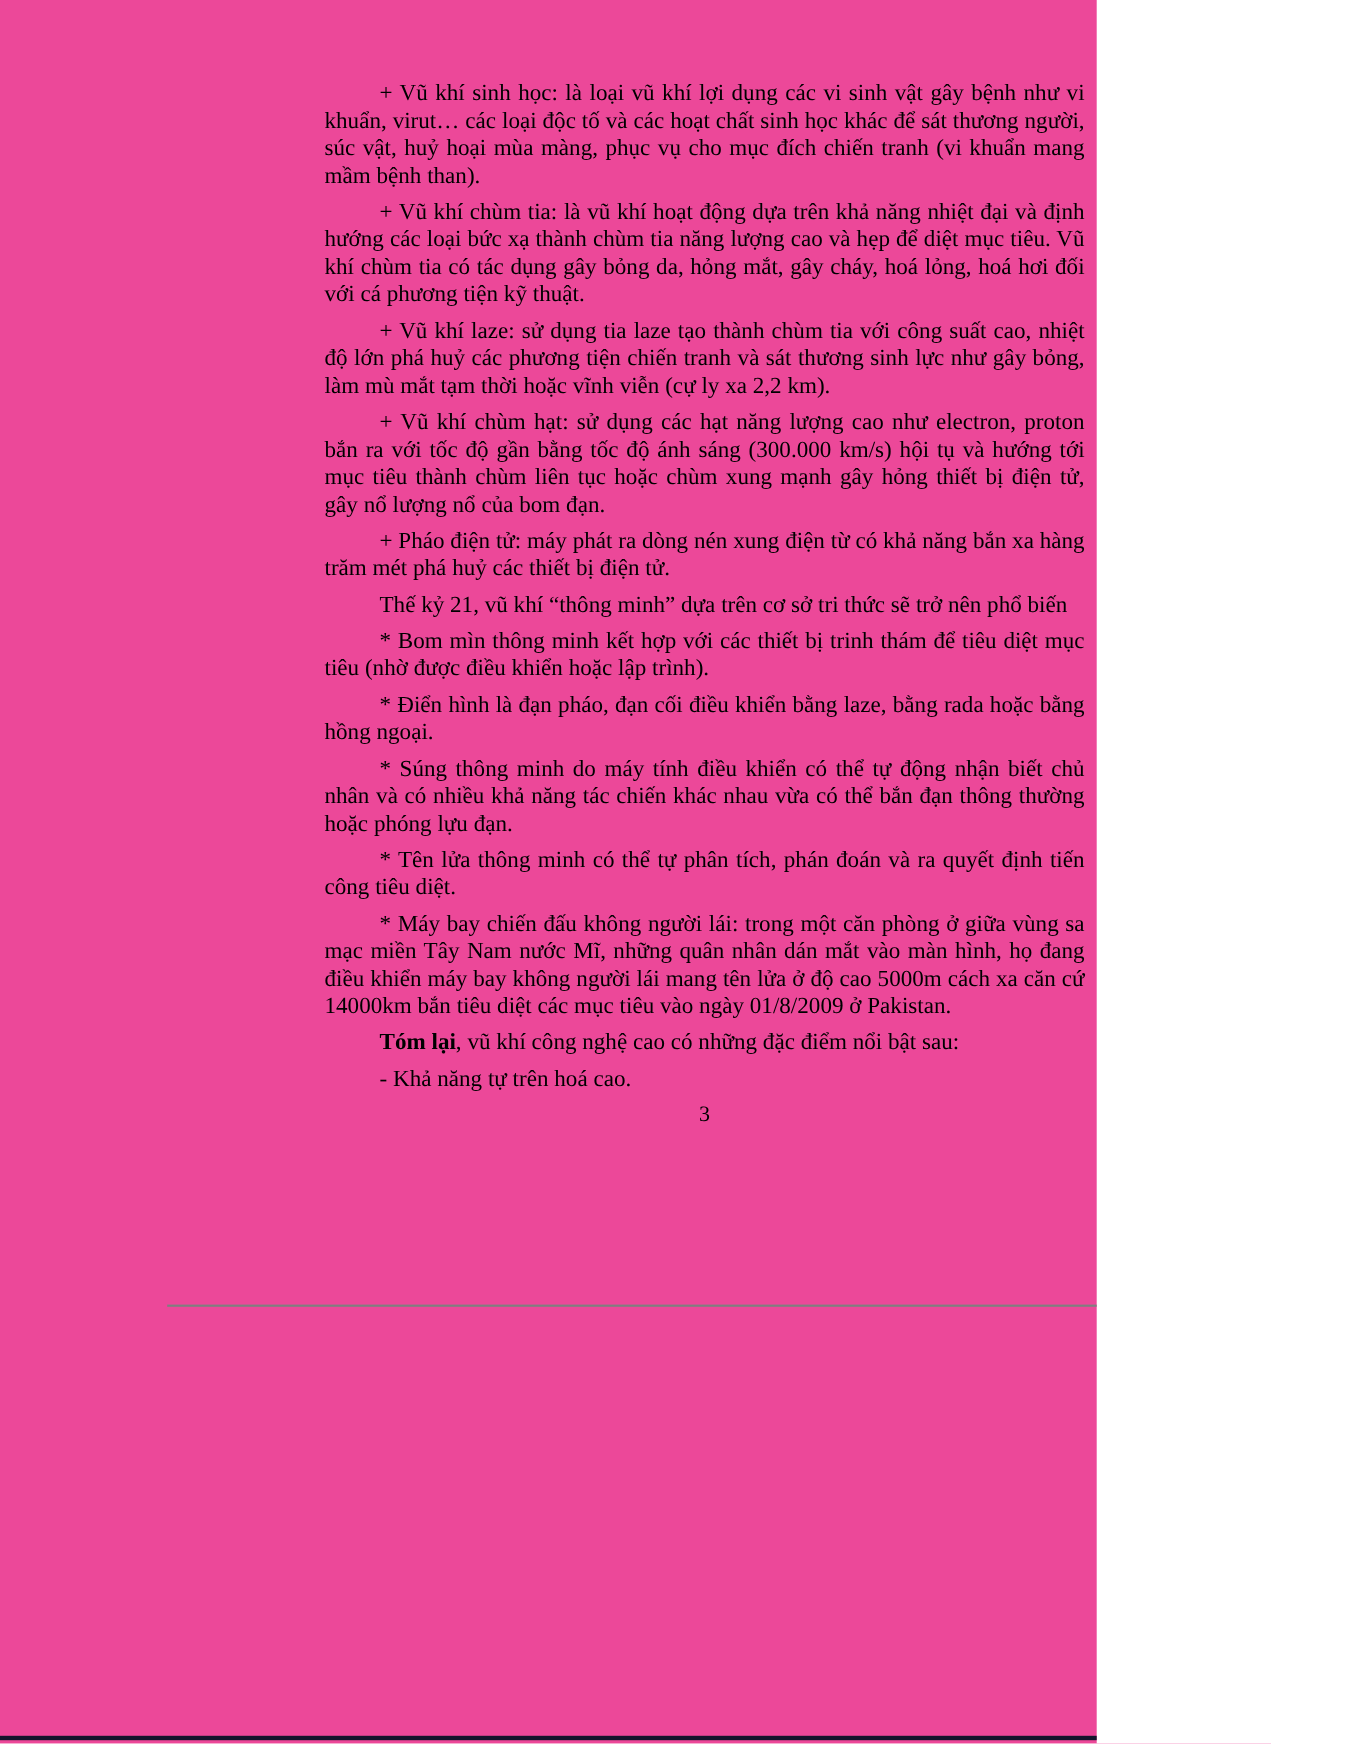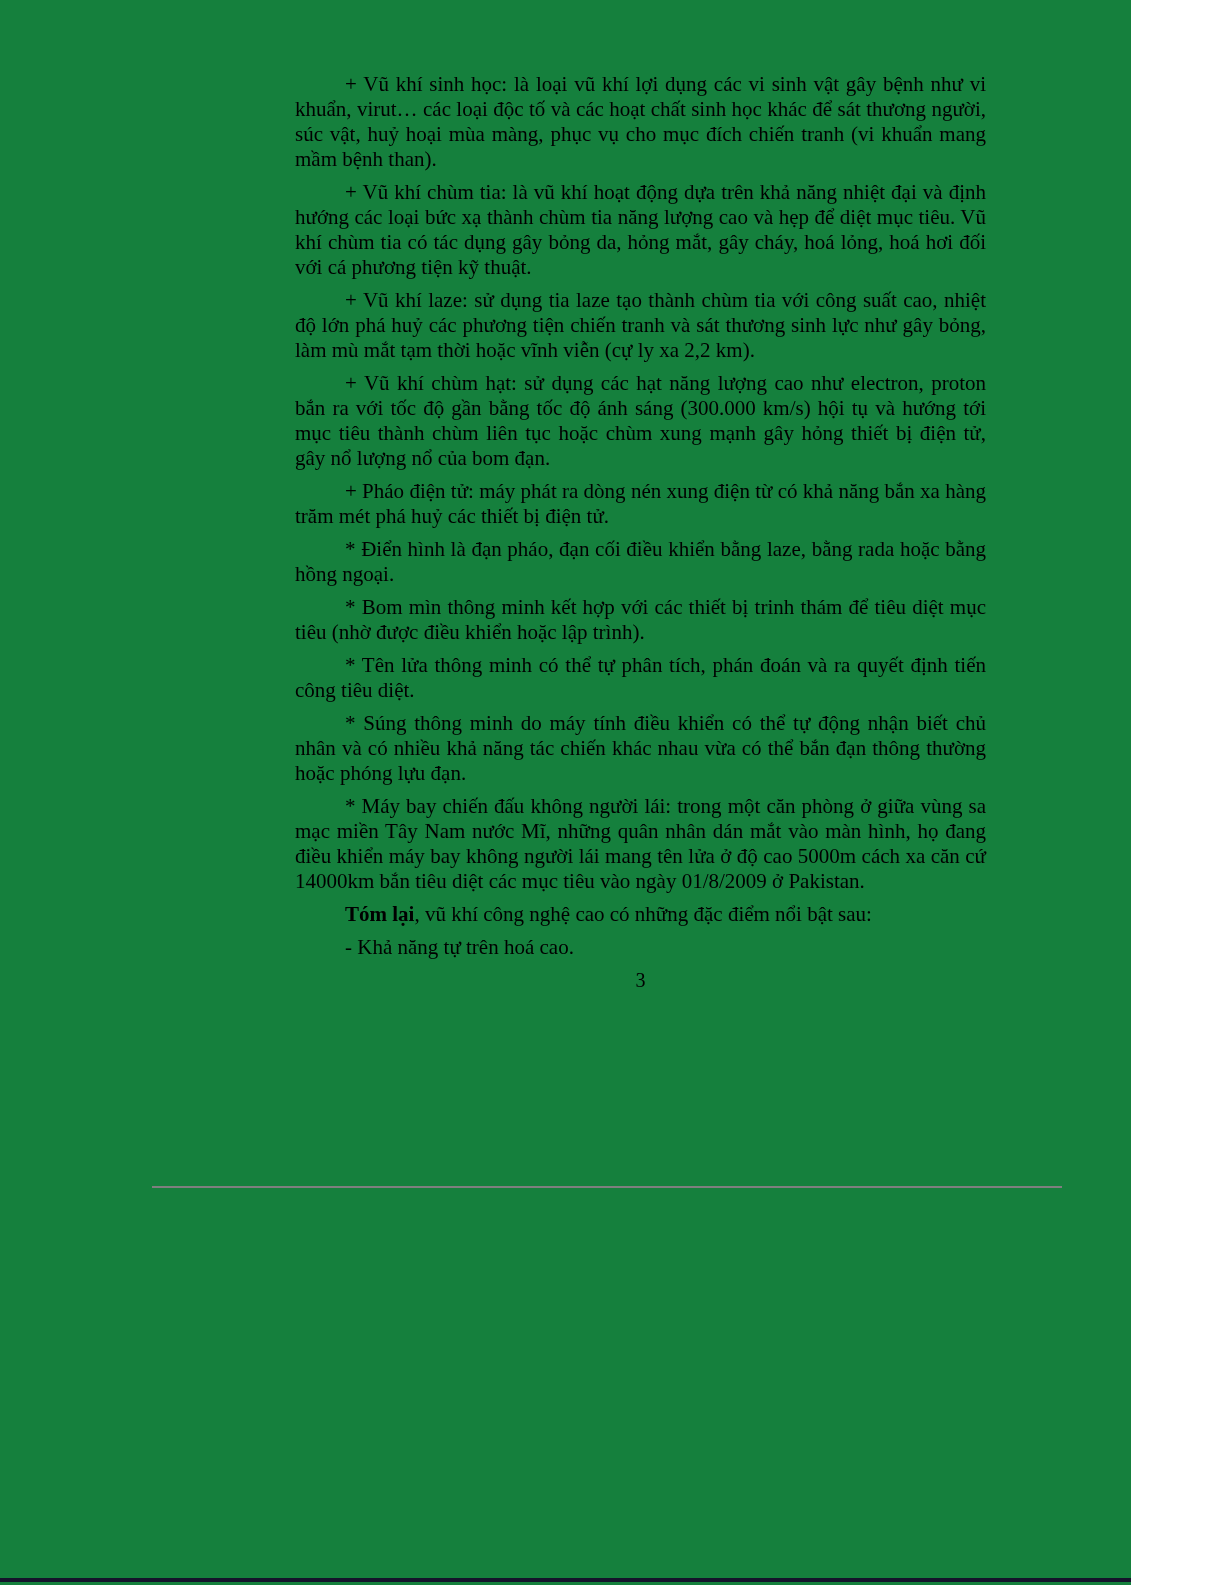--- a/index.html
+++ b/index.html
@@ -2,23 +2,23 @@
 <html><head>
 <meta charset="utf-8">
 <style>
   html, body {
     margin: 0;
     padding: 0;
     background: #ffffff;
   }
   .page {
     position: relative;
-    width: 1131px;
+    width: 997px;
     height: 1585px;
-    background: #15803d;
+    background: #ec4899;
     overflow: hidden;
     font-family: "Liberation Serif", "DejaVu Serif", serif;
     color: #000000;
   }
   .text-block {
     position: absolute;
     left: 295px;
     top: 72px;
     width: 691px;
     font-size: 21px;
@@ -58,24 +58,25 @@
 <div class="page">
 
   <div class="text-block">
 
     <div>
         <p><span>+ Vũ khí sinh học: là loại vũ khí lợi dụng các vi sinh vật gây bệnh như vi khuẩn, virut… các loại độc tố và các hoạt chất sinh học khác để sát thương người, súc vật, huỷ hoại mùa màng, phục vụ cho mục đích chiến tranh (vi khuẩn mang mầm bệnh than).</span></p>
         <p><span>+ Vũ khí chùm tia: là vũ khí hoạt động dựa trên khả năng nhiệt đại và định hướng các loại bức xạ thành chùm tia năng lượng cao và hẹp để diệt mục tiêu. Vũ khí chùm tia có tác dụng gây bỏng da, hỏng mắt, gây cháy, hoá lỏng, hoá hơi đối với cá phương tiện kỹ thuật.</span></p>
         <p><span>+ Vũ khí laze: sử dụng tia laze tạo thành chùm tia với công suất cao, nhiệt độ lớn phá huỷ các phương tiện chiến tranh và sát thương sinh lực như gây bỏng, làm mù mắt tạm thời hoặc vĩnh viễn (cự ly xa 2,2 km).</span></p>
         <p><span>+ Vũ khí chùm hạt: sử dụng các hạt năng lượng cao như electron, proton bắn ra với tốc độ gần bằng tốc độ ánh sáng (300.000 km/s) hội tụ và hướng tới mục tiêu thành chùm liên tục hoặc chùm xung mạnh gây hỏng thiết bị điện tử, gây nổ lượng nổ của bom đạn.</span></p>
         <p><span>+ Pháo điện tử: máy phát ra dòng nén xung điện từ có khả năng bắn xa hàng trăm mét phá huỷ các thiết bị điện tử.</span></p>
+        <p><span>Thế kỷ 21, vũ khí “thông minh” dựa trên cơ sở tri thức sẽ trở nên phổ biến</span></p>
+        <p><span>* Bom mìn thông minh kết hợp với các thiết bị trinh thám để tiêu diệt mục tiêu (nhờ được điều khiển hoặc lập trình).</span></p>
         <p><span>* Điển hình là đạn pháo, đạn cối điều khiển bằng laze, bằng rada hoặc bằng hồng ngoại.</span></p>
-        <p><span>* Bom mìn thông minh kết hợp với các thiết bị trinh thám để tiêu diệt mục tiêu (nhờ được điều khiển hoặc lập trình).</span></p>
+        <p><span>* Súng thông minh do máy tính điều khiển có thể tự động nhận biết chủ nhân và có nhiều khả năng tác chiến khác nhau vừa có thể bắn đạn thông thường hoặc phóng lựu đạn.</span></p>
         <p><span>* Tên lửa thông minh có thể tự phân tích, phán đoán và ra quyết định tiến công tiêu diệt.</span></p>
-        <p><span>* Súng thông minh do máy tính điều khiển có thể tự động nhận biết chủ nhân và có nhiều khả năng tác chiến khác nhau vừa có thể bắn đạn thông thường hoặc phóng lựu đạn.</span></p>
         <p><span>* Máy bay chiến đấu không người lái: trong một căn phòng ở giữa vùng sa mạc miền Tây Nam nước Mĩ, những quân nhân dán mắt vào màn hình, họ đang điều khiển máy bay không người lái mang tên lửa ở độ cao 5000m cách xa căn cứ 14000km bắn tiêu diệt các mục tiêu vào ngày 01/8/2009 ở Pakistan.</span></p>
         <p><span style="font-weight: bold;">Tóm lại</span><span>, vũ khí công nghệ cao có những đặc điểm nổi bật sau:</span></p>
         <p><span>- Khả năng tự trên hoá cao.</span></p>
       </div>
     <p class="page-number">3</p>
   </div>
 
   <div class="footer-separator"></div>
 
   <div class="bottom-bar"></div>

